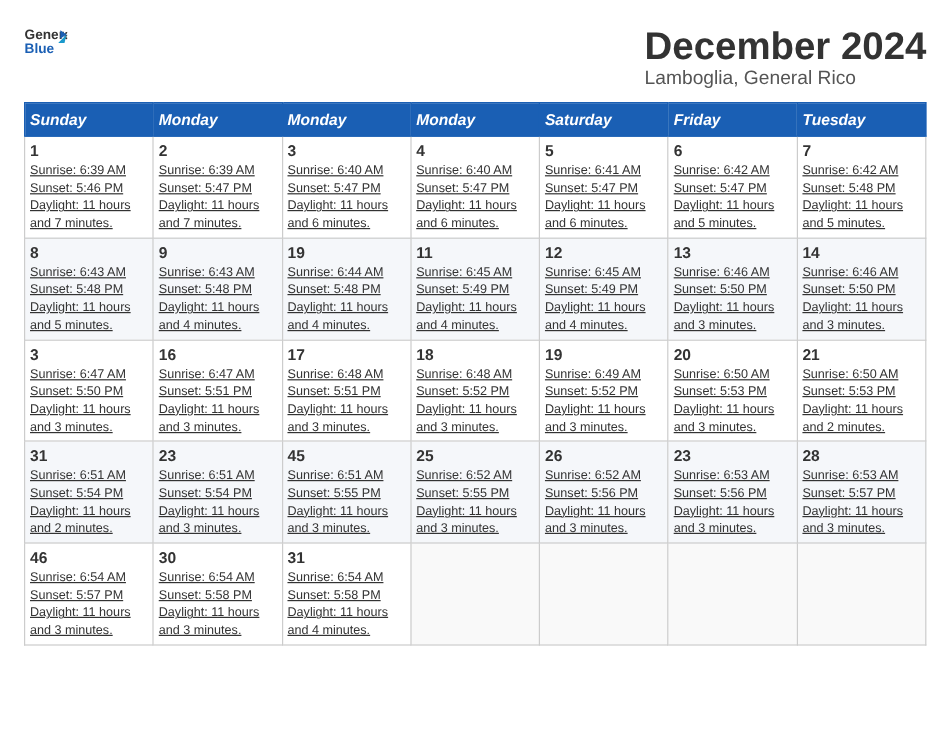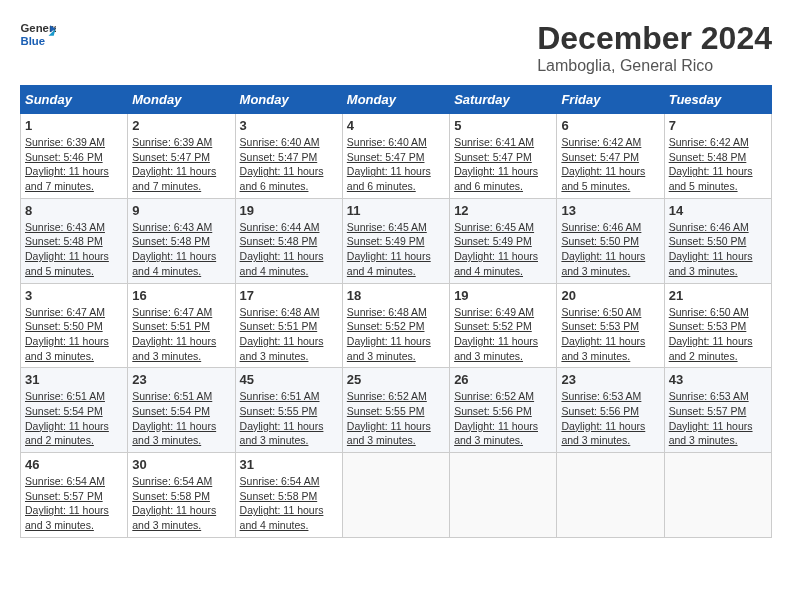--- a/index.html
+++ b/index.html
@@ -219,21 +219,21 @@
         </td>
         <td>
           <span class="day-number">26</span>
           <div class="day-info">Sunrise: 6:52 AM<br>Sunset: 5:56 PM<br>Daylight: 11 hours and 3 minutes.</div>
         </td>
         <td>
           <span class="day-number">23</span>
           <div class="day-info">Sunrise: 6:53 AM<br>Sunset: 5:56 PM<br>Daylight: 11 hours and 3 minutes.</div>
         </td>
         <td>
-          <span class="day-number">43</span>
+          <span class="day-number">28</span>
           <div class="day-info">Sunrise: 6:53 AM<br>Sunset: 5:57 PM<br>Daylight: 11 hours and 3 minutes.</div>
         </td>
       </tr>
       <tr>
         <td>
           <span class="day-number">46</span>
           <div class="day-info">Sunrise: 6:54 AM<br>Sunset: 5:57 PM<br>Daylight: 11 hours and 3 minutes.</div>
         </td>
         <td>
           <span class="day-number">30</span>

